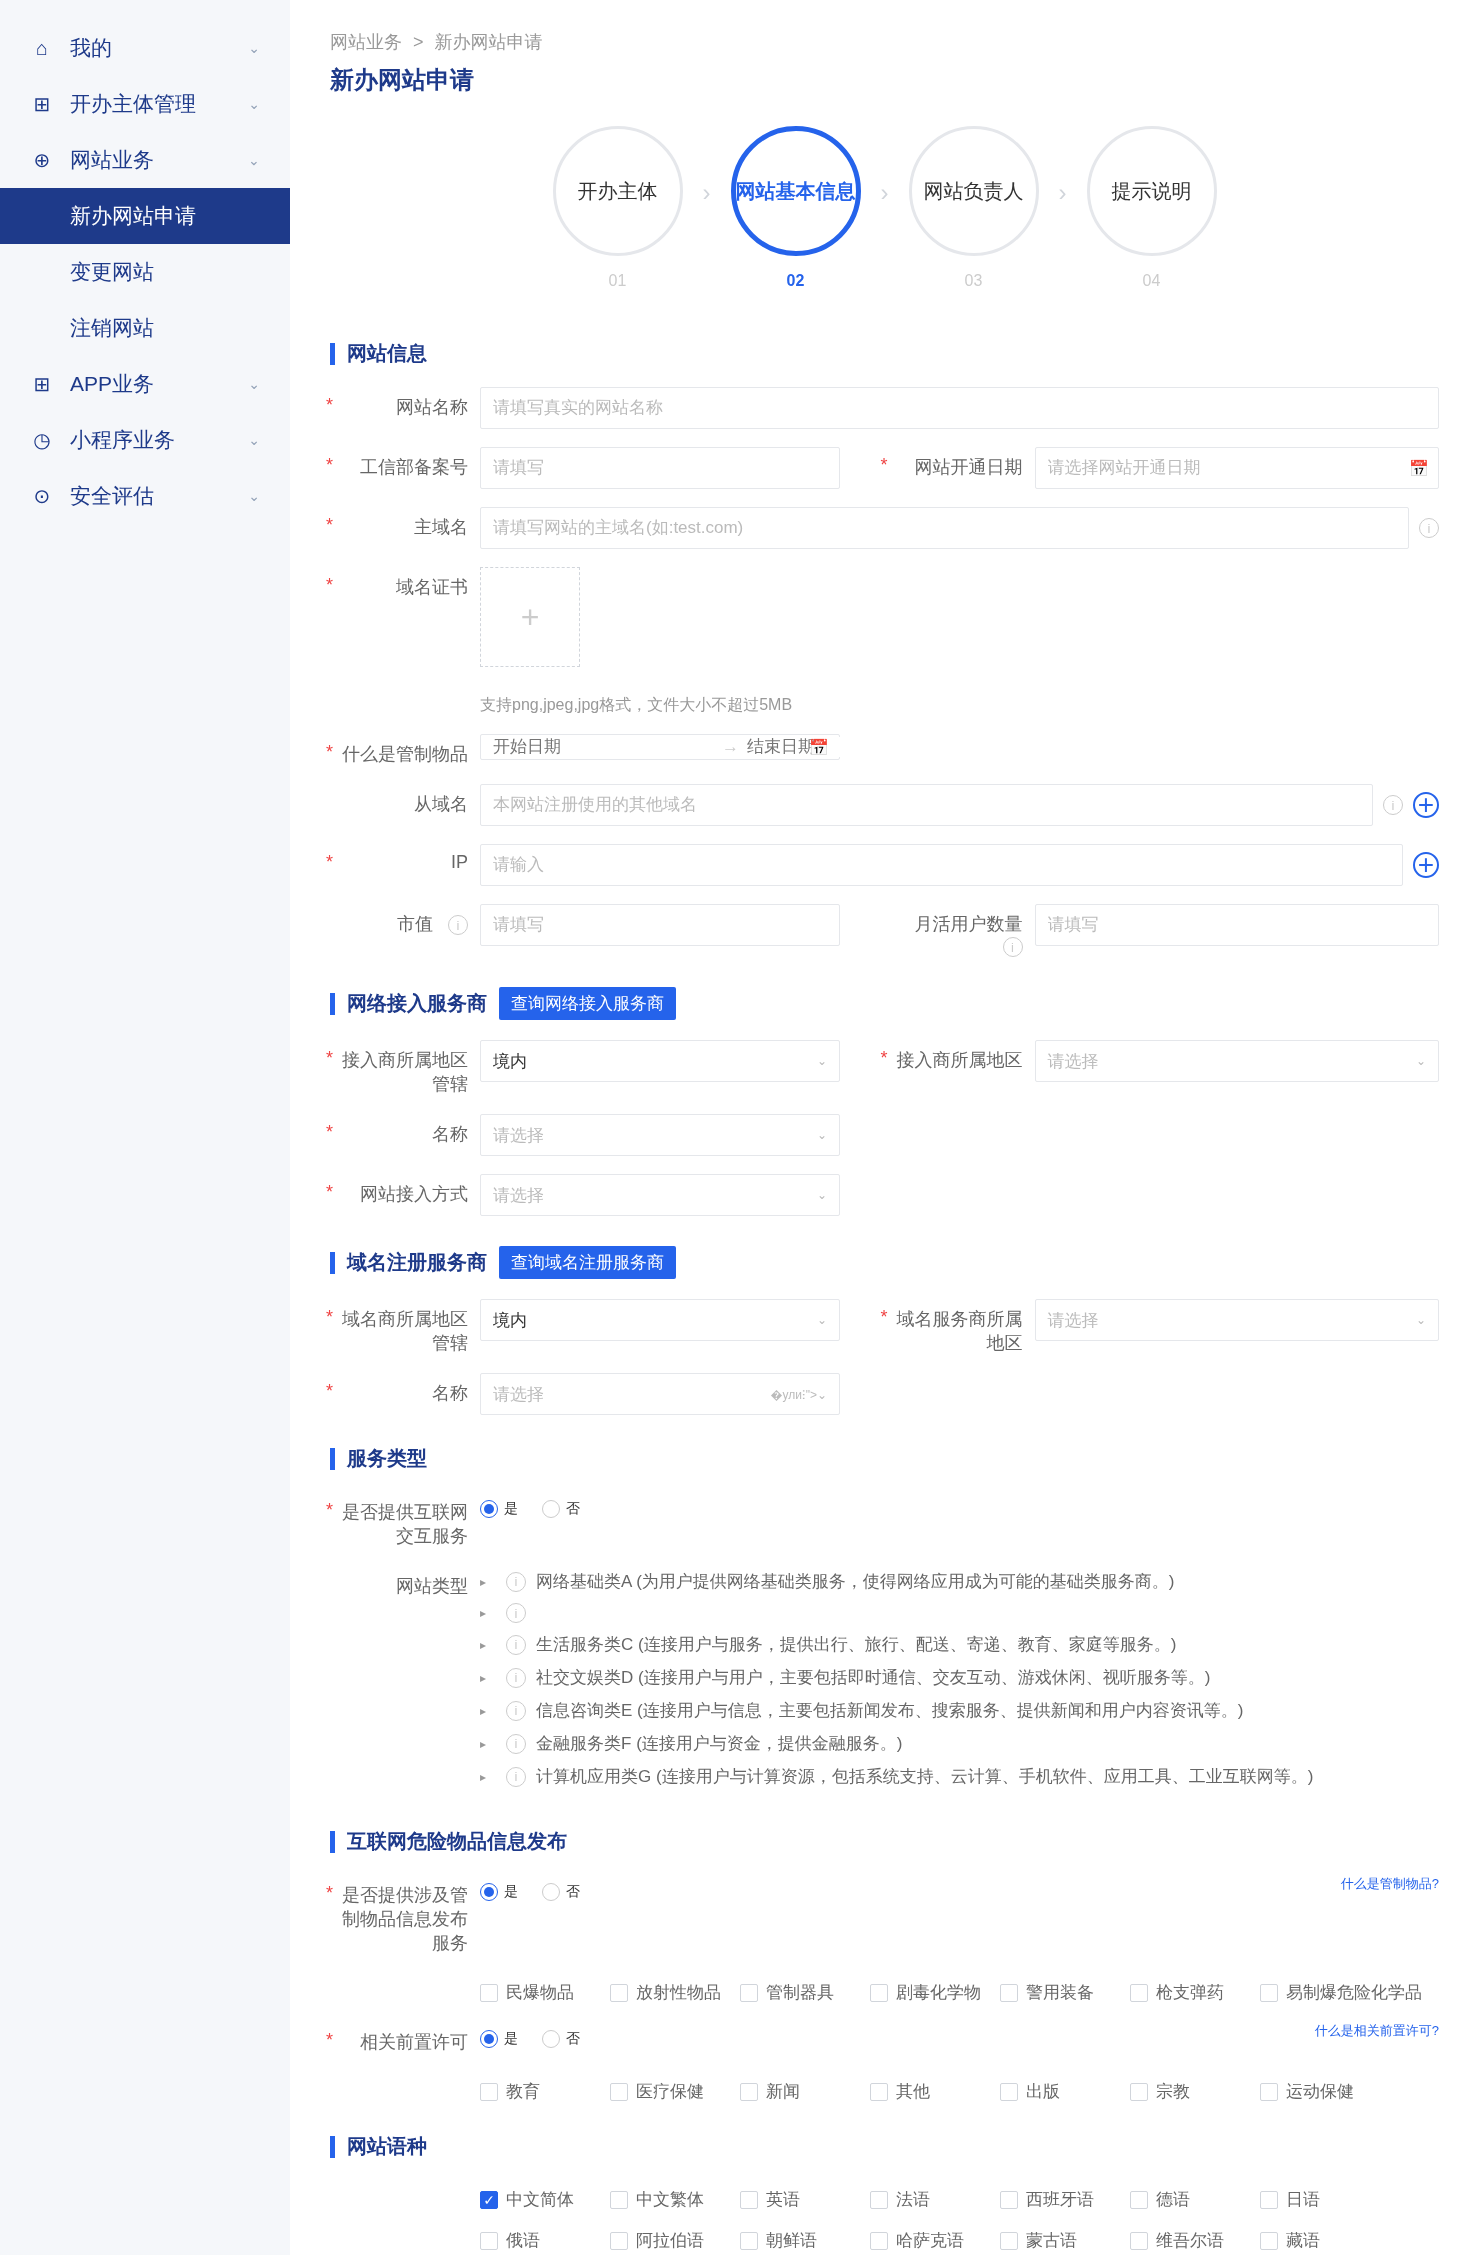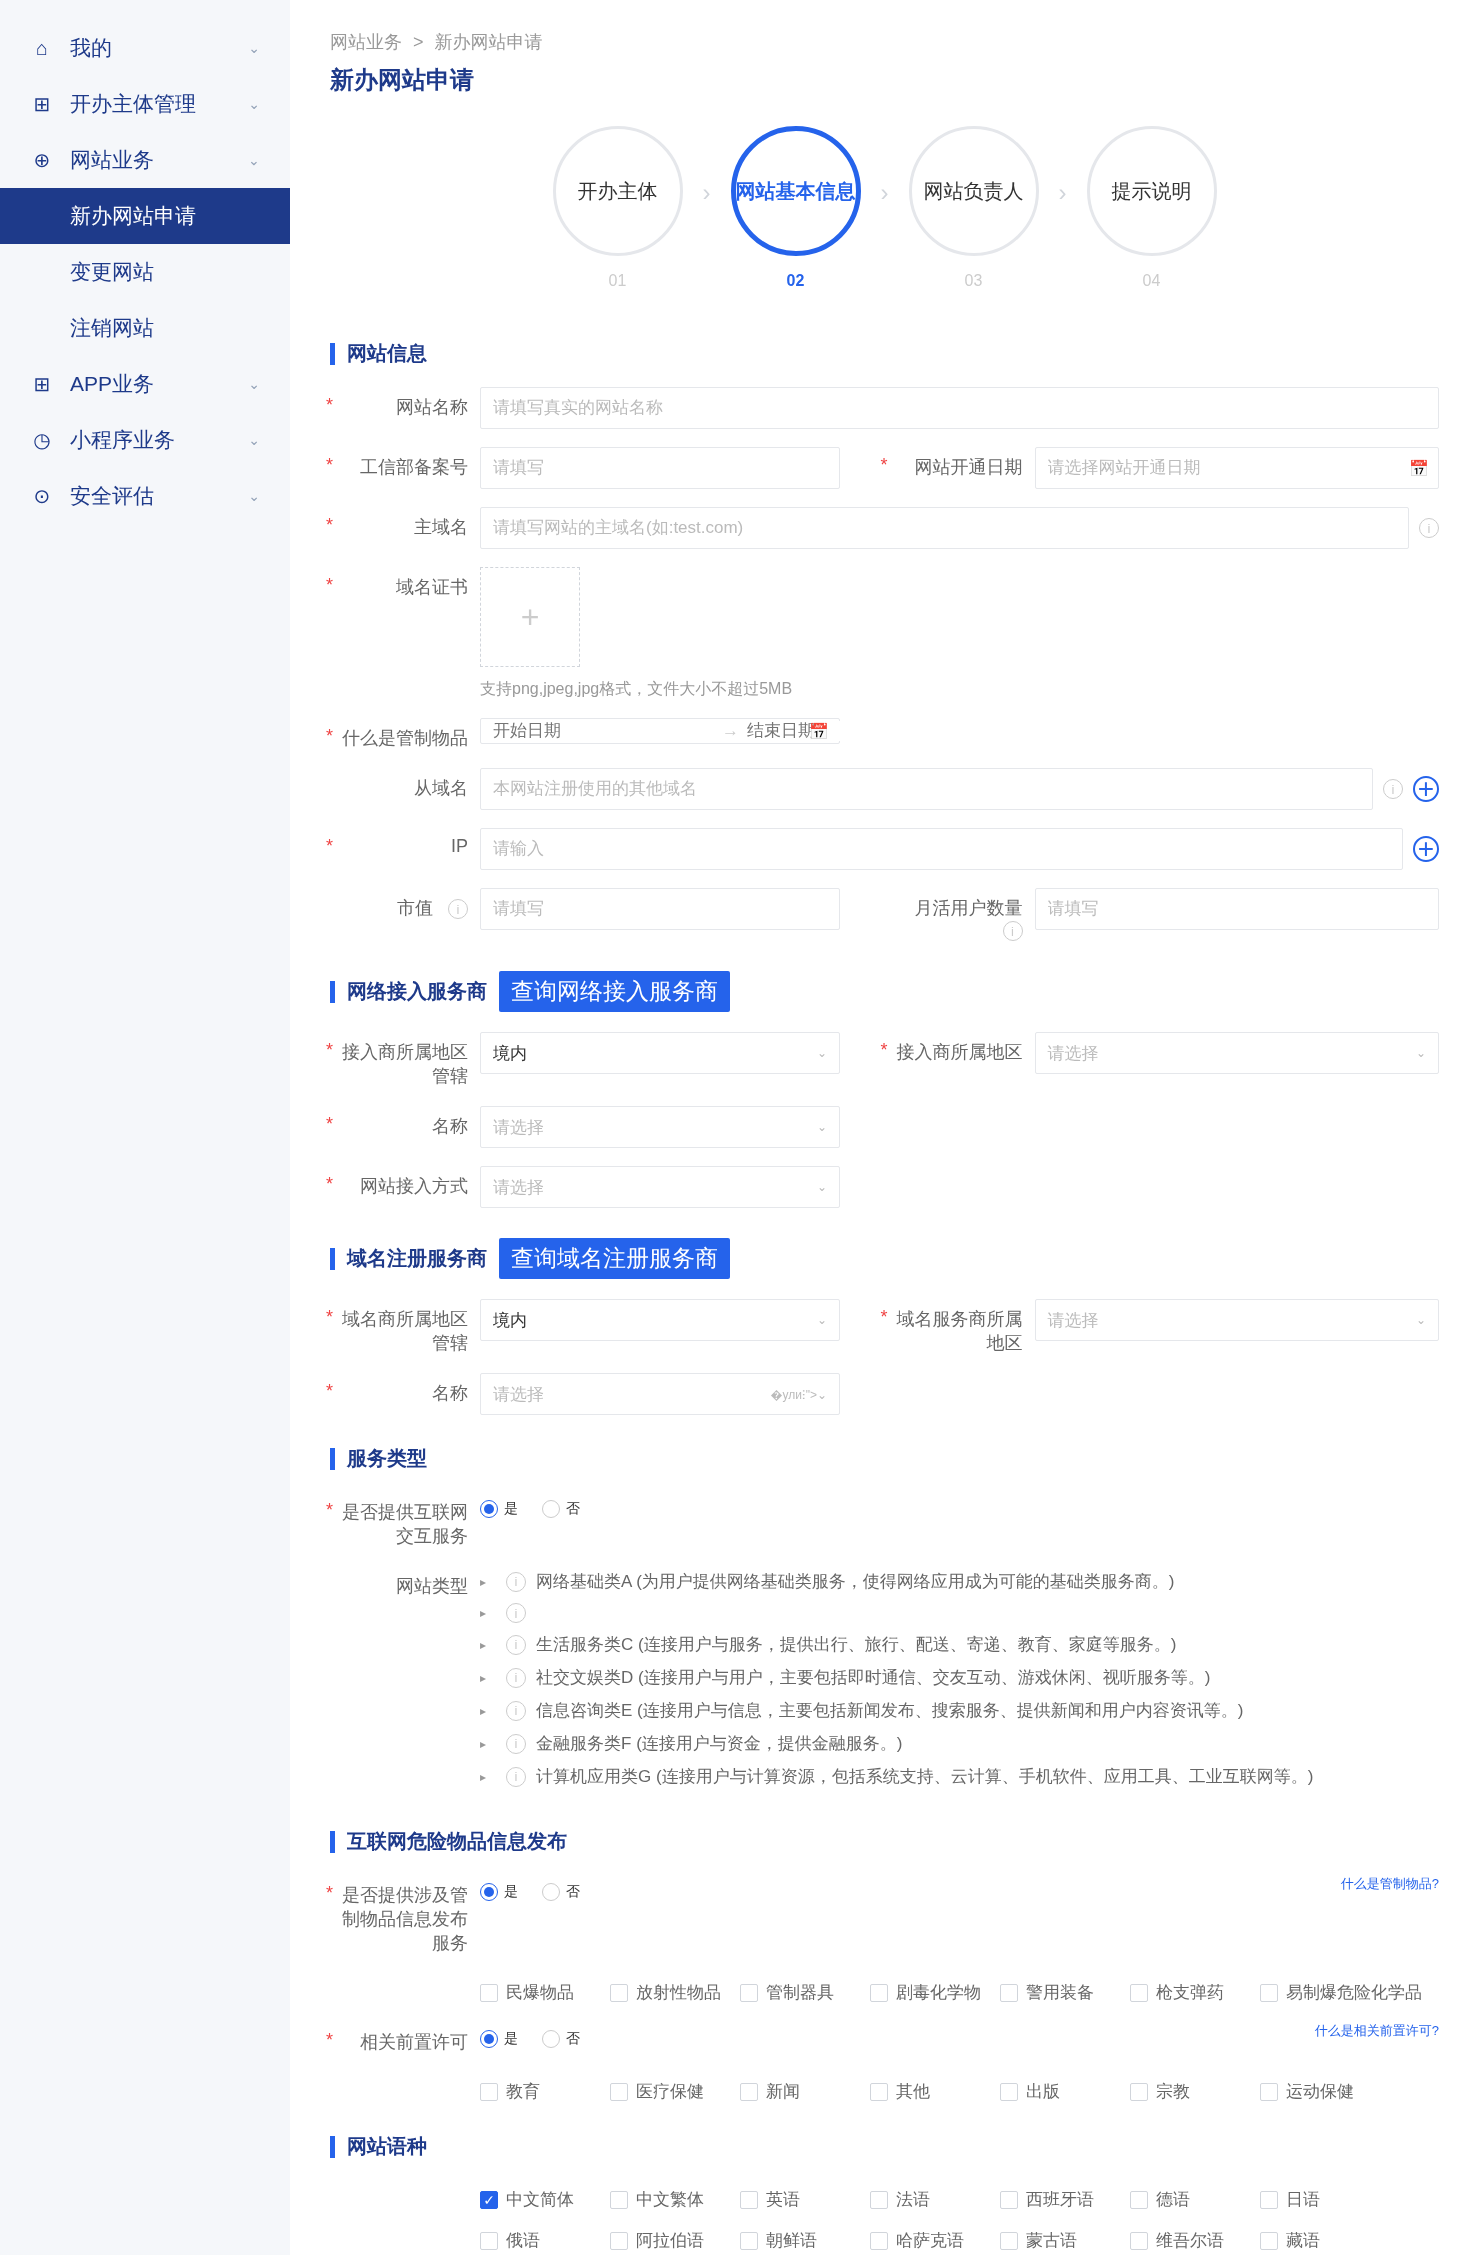--- a/index.html
+++ b/index.html
@@ -18,38 +18,38 @@
 .page-title { color: #1e3a8a; font-size: 24px; font-weight: 600; margin-bottom: 30px; }
 .steps { display: flex; align-items: center; justify-content: center; gap: 0; margin-bottom: 50px; }
 .step { display: flex; flex-direction: column; align-items: center; position: relative; }
 .step-circle { width: 130px; height: 130px; border-radius: 50%; border: 3px solid #e5e7eb; display: flex; align-items: center; justify-content: center; font-size: 20px; color: #333; background: #fff; }
 .step.active .step-circle { border-color: #2563eb; border-width: 5px; color: #2563eb; font-weight: 600; }
 .step-num { margin-top: 16px; color: #ccc; font-size: 16px; }
 .step.active .step-num { color: #2563eb; font-weight: 600; }
 .step-sep { color: #d1d5db; font-size: 24px; margin: 0 20px; padding-bottom: 30px; }
 .section-title { display: flex; align-items: center; font-size: 20px; font-weight: 600; color: #1e3a8a; margin: 30px 0 20px; }
 .section-title::before { content: ""; width: 5px; height: 22px; background: #2563eb; margin-right: 12px; }
-.inline-btn { background: #2563eb; color: #fff; border: none; padding: 5px 12px; font-size: 23px; margin-left: 12px; cursor: pointer; border-radius: 2px; }
+.inline-btn { background: #2563eb; color: #fff; border: none; padding: 5px 12px; font-size: 17px; margin-left: 12px; cursor: pointer; border-radius: 2px; }
 .form-row { display: flex; align-items: flex-start; margin-bottom: 18px; }
 .form-row.two-col { gap: 0; }
 .form-group { display: flex; align-items: flex-start; flex: 1; }
 .form-label { width: 150px; text-align: right; padding-right: 12px; color: #666; font-size: 18px; padding-top: 8px; flex-shrink: 0; position: relative; }
 .form-label.req::before { content: "*"; color: #ef4444; margin-right: 4px; position: absolute; left: -4px; }
 .form-label.req { padding-left: 8px; }
 .input { flex: 1; height: 42px; border: 1px solid #e5e7eb; border-radius: 2px; padding: 0 12px; font-size: 17px; color: #333; }
 .input::placeholder { color: #bbb; }
 .input-wrap { flex: 1; display: flex; align-items: center; position: relative; }
 .info-icon { width: 20px; height: 20px; border: 1px solid #ccc; border-radius: 50%; display: inline-flex; align-items: center; justify-content: center; color: #ccc; font-size: 13px; margin-left: 10px; flex-shrink: 0; }
 .plus-icon { width: 26px; height: 26px; display: inline-flex; align-items: center; justify-content: center; color: #2563eb; font-size: 28px; margin-left: 10px; border: 2px solid #2563eb; border-radius: 50%; flex-shrink: 0; cursor: pointer; }
 .date-icon { position: absolute; right: 10px; color: #ccc; font-size: 16px; pointer-events: none; }
 .select { flex: 1; height: 42px; border: 1px solid #e5e7eb; border-radius: 2px; padding: 0 12px; font-size: 17px; color: #333; background: #fff; position: relative; display: flex; align-items: center; justify-content: space-between; cursor: pointer; }
 .select .sel-text.placeholder { color: #bbb; }
 .select .sel-arrow { color: #bbb; font-size: 12px; }
 .upload-box { width: 100px; height: 100px; border: 1px dashed #d1d5db; display: flex; align-items: center; justify-content: center; color: #ccc; font-size: 32px; cursor: pointer; }
-.hint { color: #999; font-size: 16px; margin-top: 12px; }
+.hint { color: #999; font-size: 16px; margin-top: 28px; }
 .date-range { flex: 1; display: flex; align-items: center; height: 26px; border: 1px solid #e5e7eb; border-radius: 2px; padding: 0 12px; font-size: 17px; max-width: 360px; position: relative; }
 .date-range input { border: none; flex: 1; font-size: 17px; outline: none; }
 .date-range .arrow { color: #ccc; margin: 0 8px; }
 .radio-group { display: flex; align-items: center; gap: 24px; padding-top: 8px; }
 .radio { display: flex; align-items: center; gap: 6px; cursor: pointer; }
 .radio-dot { width: 18px; height: 18px; border: 1px solid #ccc; border-radius: 50%; display: inline-flex; align-items: center; justify-content: center; }
 .radio.checked .radio-dot { border-color: #2563eb; }
 .radio.checked .radio-dot::after { content: ""; width: 10px; height: 10px; background: #2563eb; border-radius: 50%; }
 .cat-list { flex: 1; padding-top: 4px; }
 .cat-row { display: flex; align-items: center; gap: 10px; margin-bottom: 10px; font-size: 17px; color: #666; }

